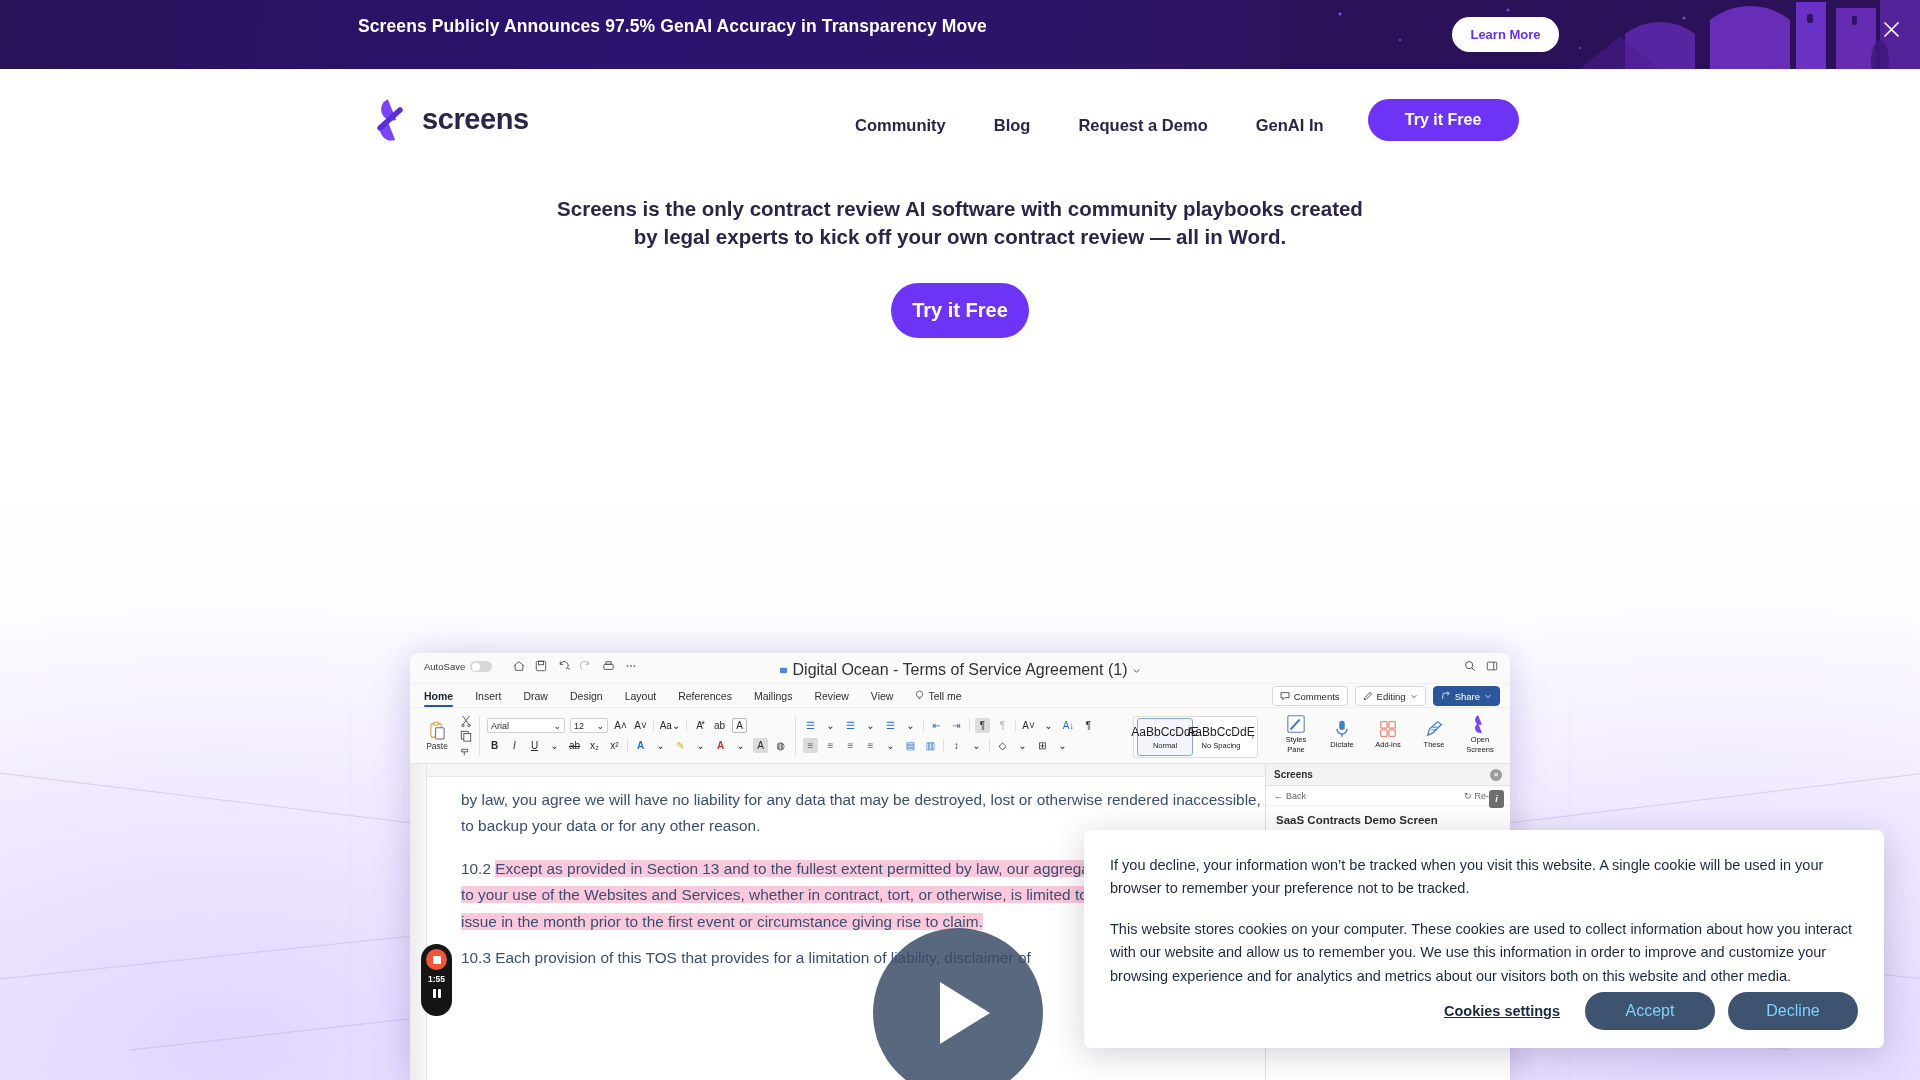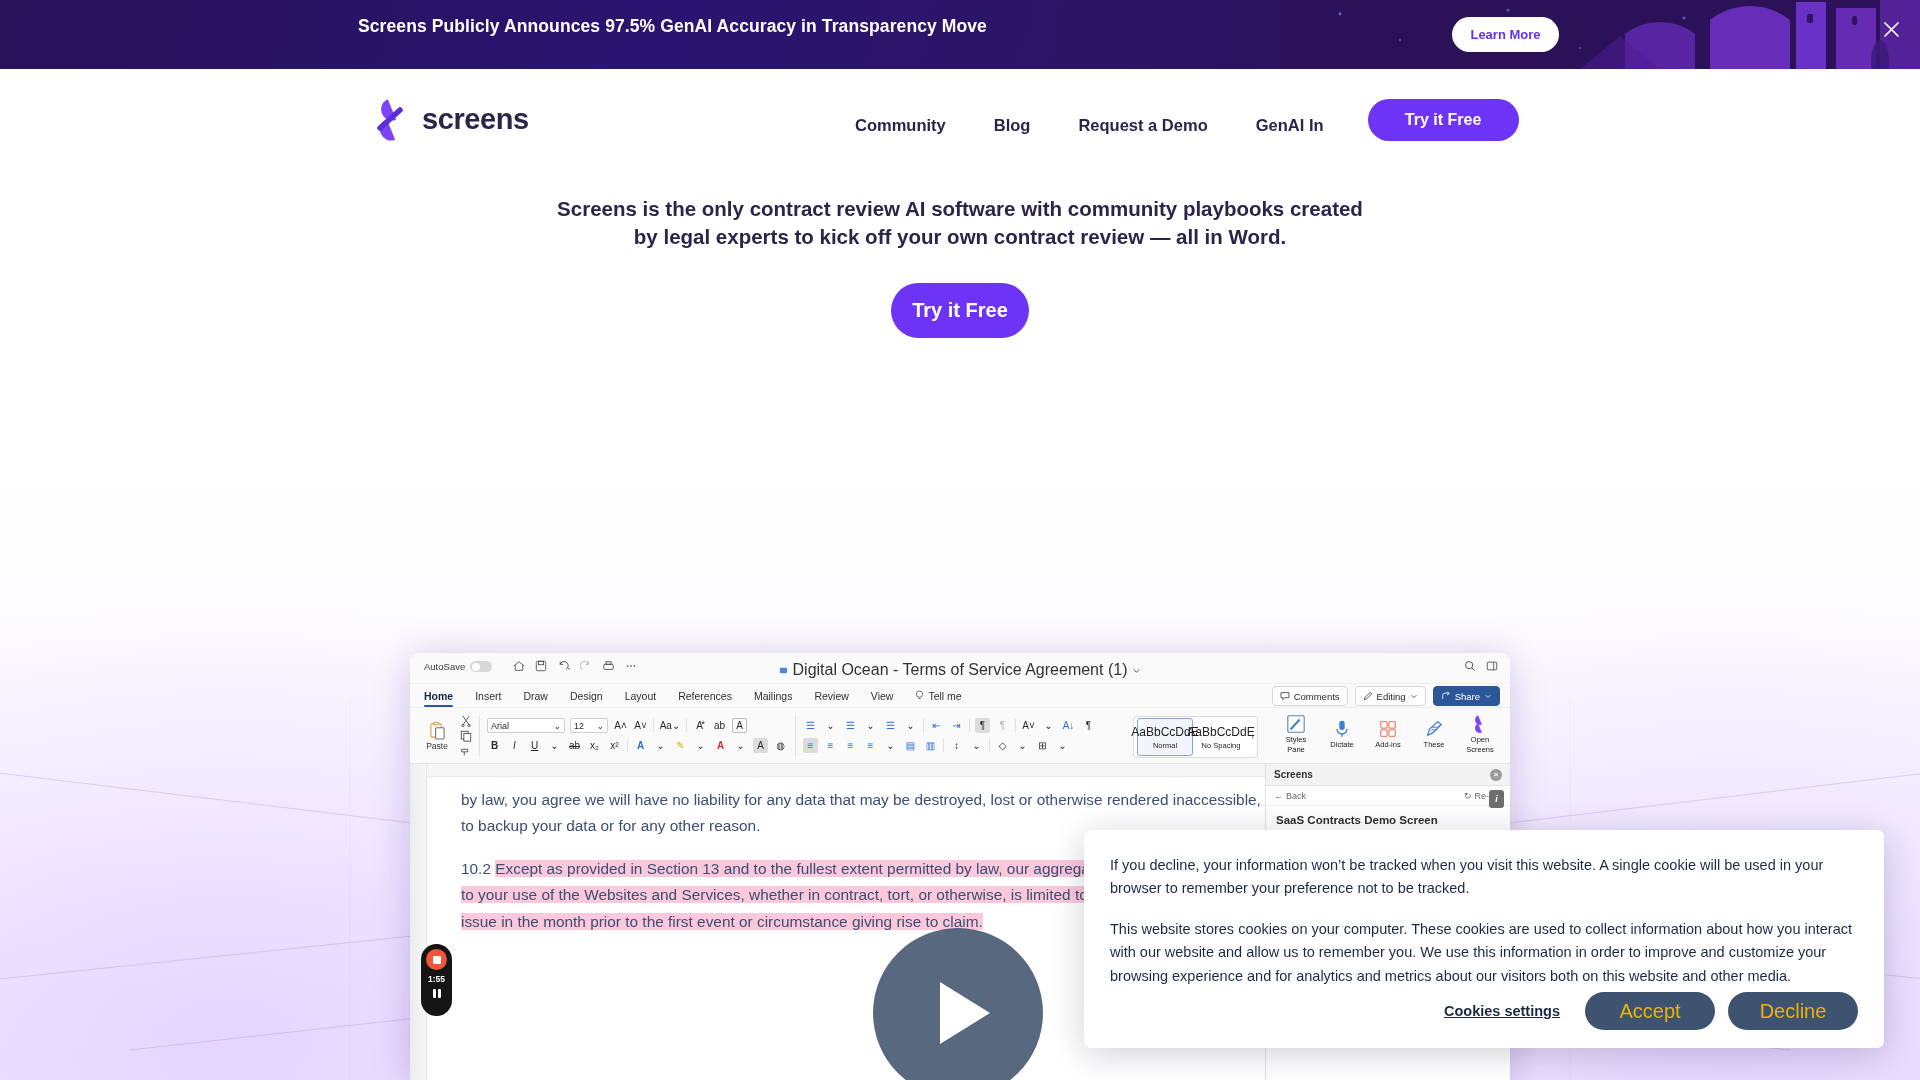--- a/index.html
+++ b/index.html
@@ -321,21 +321,21 @@
   .cookie-actions {
     position: absolute; right: 26px; bottom: 18px;
     display: flex; align-items: center; gap: 13px;
   }
   .cookie-link {
     color: #1b2a44; font-size: 14.5px; font-weight: 700;
     text-decoration: underline; cursor: pointer; margin-right: 12px;
   }
   .cookie-btn {
     width: 130px; height: 38px; border-radius: 999px; border: none; cursor: pointer;
-    background: #3d536f; color: #eab308; font-size: 20px; font-weight: 400;
+    background: #3d536f; color: #7dd3fc; font-size: 16px; font-weight: 400;
     font-family: "Liberation Sans", sans-serif;
   }
 </style>
 </head>
 <body>
 
 <div class="page-bg"></div>
 <svg class="grid-lines" width="1920" height="1080">
   <g stroke="#a88fd8" stroke-width="0.8" opacity="0.42" fill="none">
     <line x1="-10" y1="772" x2="470" y2="830"></line>
@@ -692,20 +692,21 @@
           <span></span>
           <span></span>
         </div>
     </div>
 
     <div class="w-page">
       <div class="w-ruler-h"></div>
       <div class="doc-text">
         <p>by law, you agree we will have no liability for any data that may be destroyed, lost or otherwise rendered inaccessible, whether because you failed to backup your data or for any other reason.</p>
         <p style="margin-top:16px"><span>10.2 </span><span class="hl">Except as provided in Section 13 and to the fullest extent permitted by law, our aggregate liability to you for all claims arising out of or relating to your use of the Websites and Services, whether in contract, tort, or otherwise, is limited to the amount you have paid to us for the Services at issue in the month prior to the first event or circumstance giving rise to claim.</span></p>
+        <p style="margin-top:10px">10.3 Each provision of this TOS that provides for a limitation of liability, disclaimer of</p>
       </div>
     </div>
 
     <div class="screens-panel">
       <div class="sp-head">
         <span>Screens</span>
         <span class="sp-close">×</span>
       </div>
       <div class="sp-sub">
         <span class="sp-back">

